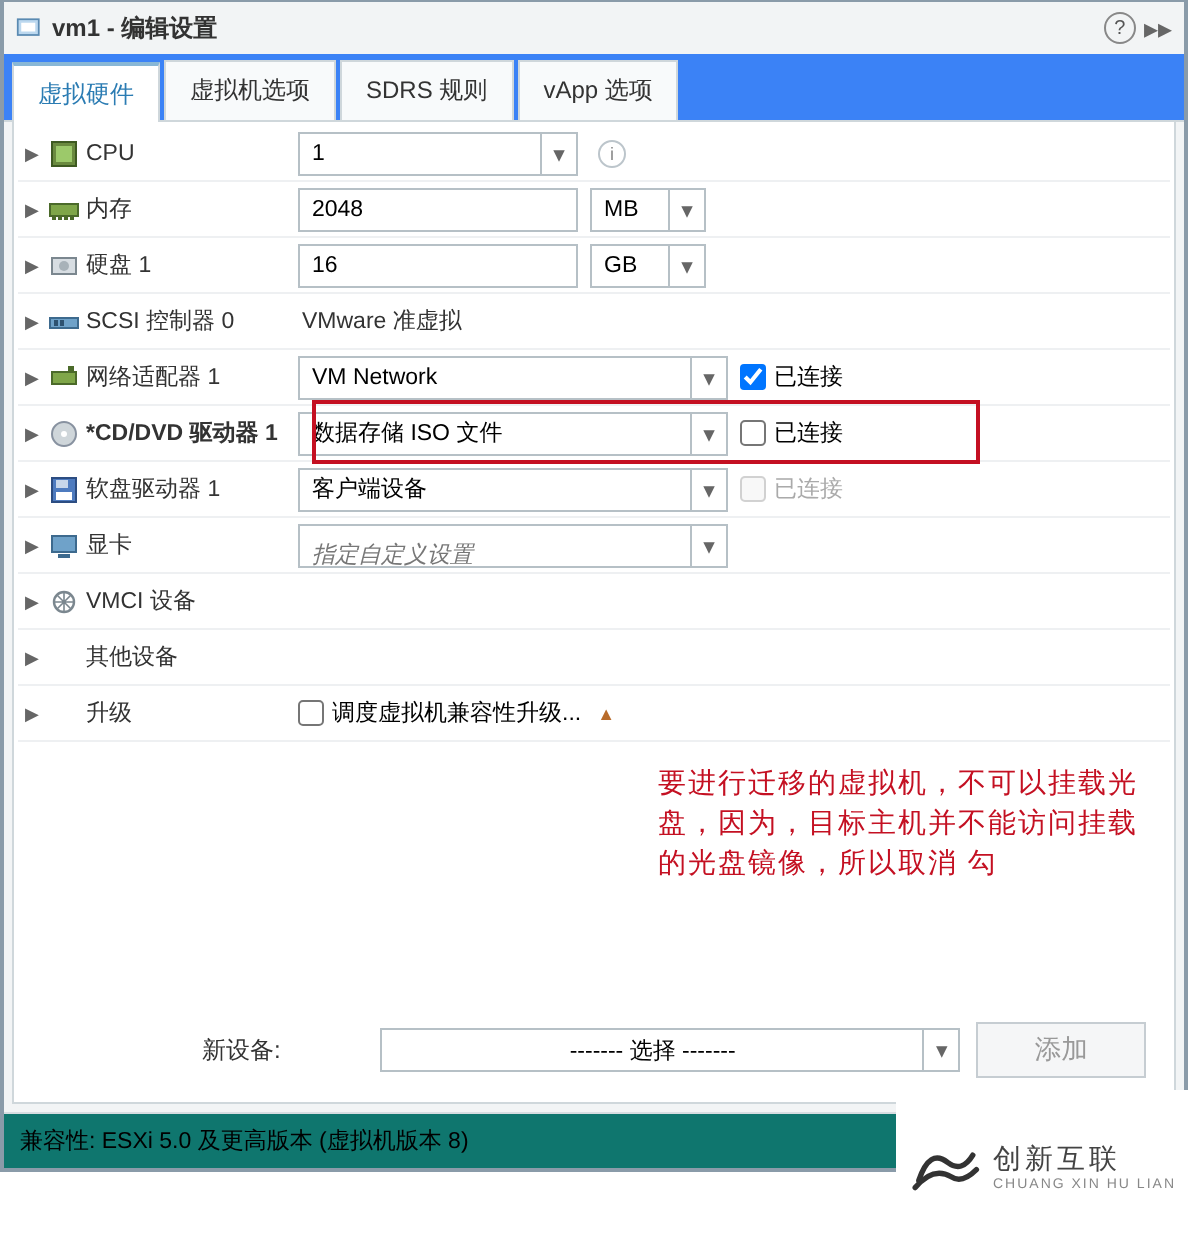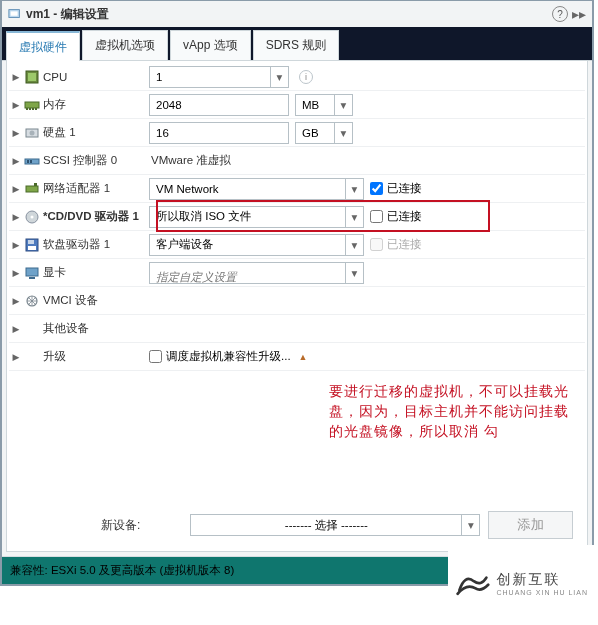--- a/index.html
+++ b/index.html
@@ -3,21 +3,21 @@
 <meta charset="utf-8">
 <style>
   * { box-sizing: border-box; font-family: Arial, "Microsoft YaHei", sans-serif; }
   body { margin: 0; padding: 0; background: #fff; width: 598px; }
   .window { border: 2px solid #8a9ba9; border-top-width: 1px; width: 594px; margin: 0; background: #f2f4f5; }
   .titlebar { display:flex; align-items:center; height:26px; padding:0 6px; font-size:12px; color:#333; }
   .titlebar .vicon { width:14px; height:14px; margin-right:4px; }
   .titlebar .spacer { flex:1; }
   .help-icon { width:16px; height:16px; border:1px solid #888; border-radius:50%; display:inline-flex; align-items:center; justify-content:center; font-size:10px; color:#555; margin-right:4px; cursor:pointer; }
   .panel-toggle { display:inline-flex; color:#666; font-size:14px; cursor:pointer; }
-  .tabbar { display:flex; gap:0; padding:3px 4px 0 4px; border-bottom:1px solid #cfd7db; background:#0f172a; }
+  .tabbar { display:flex; gap:0; padding:3px 4px 0 4px; border-bottom:1px solid #cfd7db; background:#3b82f6; }
   .tab { border:1px solid #cfd7db; border-bottom:none; padding:6px 12px 5px 12px; font-size:12px; background:#f8fafb; color:#333; cursor:pointer; margin-right:2px; }
   .tab.active { background:#fff; color:#2b7cb3; border-top:2px solid #88b7d6; position:relative; top:1px; }
   .content { background:#fff; border:1px solid #cfd7db; border-top:none; margin:0 4px 4px 4px; padding:2px; }
   .row { display:flex; align-items:center; height:28px; border-bottom:1px solid #eef0f2; font-size:11.5px; }
   .row:last-of-type { border-bottom:none; }
   .row.highlight { position:relative; }
   .label-cell { width:140px; display:flex; align-items:center; gap:3px; padding-left:2px; color:#333; }
   .expand { width:10px; color:#666; font-size:9px; display:inline-block; text-align:center; cursor:pointer; }
   .dev-icon { width:16px; height:16px; display:inline-flex; align-items:center; justify-content:center; }
   .value-cell { flex:1; display:flex; align-items:center; gap:6px; padding-right:4px; }
@@ -58,22 +58,22 @@
     </span>
     <span style="font-weight:bold;">vm1 - 编辑设置</span>
     <span class="spacer"></span>
     <span class="help-icon">?</span>
     <span class="panel-toggle">▸▸</span>
   </div>
 
   <div class="tabbar">
     <div class="tab active">虚拟硬件</div>
     <div class="tab">虚拟机选项</div>
+    <div class="tab">SDRS 规则</div>
     <div class="tab">vApp 选项</div>
-    <div class="tab">SDRS 规则</div>
   </div>
 
   <div class="content">
 
     <div class="row">
       <div class="label-cell">
         <span class="expand">▶</span>
         <span class="dev-icon">
           <svg viewBox="0 0 16 16">
               <rect x="2" y="2" width="12" height="12" fill="#6a8a3f" stroke="#3e5a21"></rect>
@@ -186,21 +186,21 @@
         <span class="dev-icon">
           <svg viewBox="0 0 16 16">
               <circle cx="8" cy="8" r="6" fill="#cfd6da" stroke="#8892a0"></circle>
               <circle cx="8" cy="8" r="1.5" fill="#fff"></circle>
             </svg>
         </span>
         <span style="font-weight:bold">*CD/DVD 驱动器 1</span>
       </div>
       <div class="value-cell">
         <div class="combo w215">
-          <span class="sel">所以取消 ISO 文件</span>
+          <span class="sel">数据存储 ISO 文件</span>
           <span class="drop">▾</span>
         </div>
         <label class="chk">
           <input type="checkbox" style="">
           <span>已连接</span>
         </label>
       </div>
       <div class="red-box"></div>
     </div>
 

